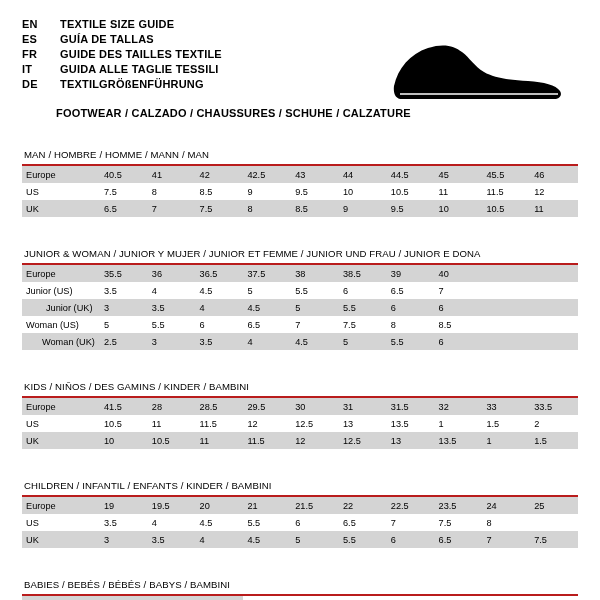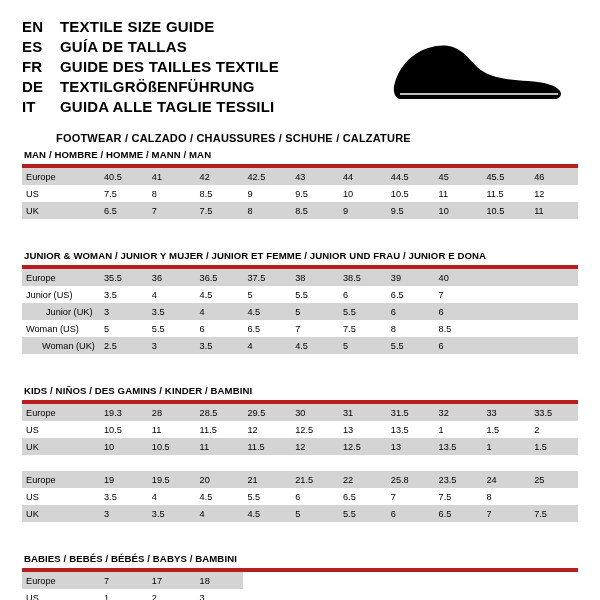--- a/index.html
+++ b/index.html
@@ -22,21 +22,21 @@
     padding: 18px 22px 0 22px;
   }
 
   
   .header {
     position: relative;
     height: 100px;
   }
   .lang-table {
     border-collapse: collapse;
-    font-size: 15px;
+    font-size: 11px;
     letter-spacing: 0.2px;
   }
   .lang-table td {
     padding: 0 0 3px 0;
     vertical-align: top;
     white-space: nowrap;
   }
   .lang-code {
     width: 38px;
     font-weight: bold;
@@ -60,23 +60,23 @@
     margin-top: 14px;
     margin-left: 34px;
   }
 
   
   .group {
     margin-top: 16px;
   }
   .group-title {
     font-size: 9.6px;
-    font-weight: bold;
+    font-weight: normal;
     padding: 0 0 4px 2px;
-    border-bottom: 4px solid #b91c1c;
+    border-bottom: 2px solid #b91c1c;
     letter-spacing: 0.1px;
     margin-top: 31px;
   }
   table.sizes {
     border-collapse: collapse;
     width: 100%;
     font-size: 9.2px;
     table-layout: fixed;
   }
   table.sizes td {
@@ -113,26 +113,26 @@
         </tr>
         <tr>
           <td class="lang-code">ES</td>
           <td class="lang-title">GUÍA DE TALLAS</td>
         </tr>
         <tr>
           <td class="lang-code">FR</td>
           <td class="lang-title">GUIDE DES TAILLES TEXTILE</td>
         </tr>
         <tr>
+          <td class="lang-code">IT</td>
+          <td class="lang-title">GUIDA ALLE TAGLIE TESSILI</td>
+        </tr>
+        <tr>
           <td class="lang-code">DE</td>
           <td class="lang-title">TEXTILGRÖßENFÜHRUNG</td>
-        </tr>
-        <tr>
-          <td class="lang-code">IT</td>
-          <td class="lang-title">GUIDA ALLE TAGLIE TESSILI</td>
         </tr>
       </tbody>
     </table>
 
     <svg class="shoe-art" viewBox="0 0 180 80">
       <path d="M6,58 C10,40 22,26 40,20 C56,15 66,18 74,24 C82,30 86,38 96,44
                C106,50 122,52 140,53 C156,54 168,57 172,63
                C174,66 173,70 168,71 L14,71 C8,71 5,66 6,58 Z" fill="#000000"></path>
       <path d="M12,66 L170,66" stroke="#ffffff" stroke-width="1.5" fill="none"></path>
     </svg>
@@ -258,21 +258,21 @@
             </tr>
           </tbody>
         </table>
       </div>
       <div class="group">
         <div class="group-title">KIDS / NIÑOS / DES GAMINS / KINDER / BAMBINI</div>
         <table class="sizes">
           <tbody>
             <tr class="shaded">
               <td class="label" style="width: 70px;">Europe</td>
-              <td>19.3</td>
+              <td>41.5</td>
               <td>28</td>
               <td>28.5</td>
               <td>29.5</td>
               <td>30</td>
               <td>31</td>
               <td>31.5</td>
               <td>32</td>
               <td>33</td>
               <td>33.5</td>
             </tr>
@@ -299,31 +299,32 @@
               <td>12.5</td>
               <td>13</td>
               <td>13.5</td>
               <td>1</td>
               <td>1.5</td>
             </tr>
           </tbody>
         </table>
       </div>
       <div class="group">
+        <div class="group-title">CHILDREN / INFANTIL / ENFANTS / KINDER / BAMBINI</div>
         <table class="sizes">
           <tbody>
             <tr class="shaded">
               <td class="label" style="width: 70px;">Europe</td>
               <td>19</td>
               <td>19.5</td>
               <td>20</td>
               <td>21</td>
               <td>21.5</td>
               <td>22</td>
-              <td>25.8</td>
+              <td>22.5</td>
               <td>23.5</td>
               <td>24</td>
               <td>25</td>
             </tr>
             <tr class="plain">
               <td class="label" style="width: 70px;">US</td>
               <td>3.5</td>
               <td>4</td>
               <td>4.5</td>
               <td>5.5</td>

